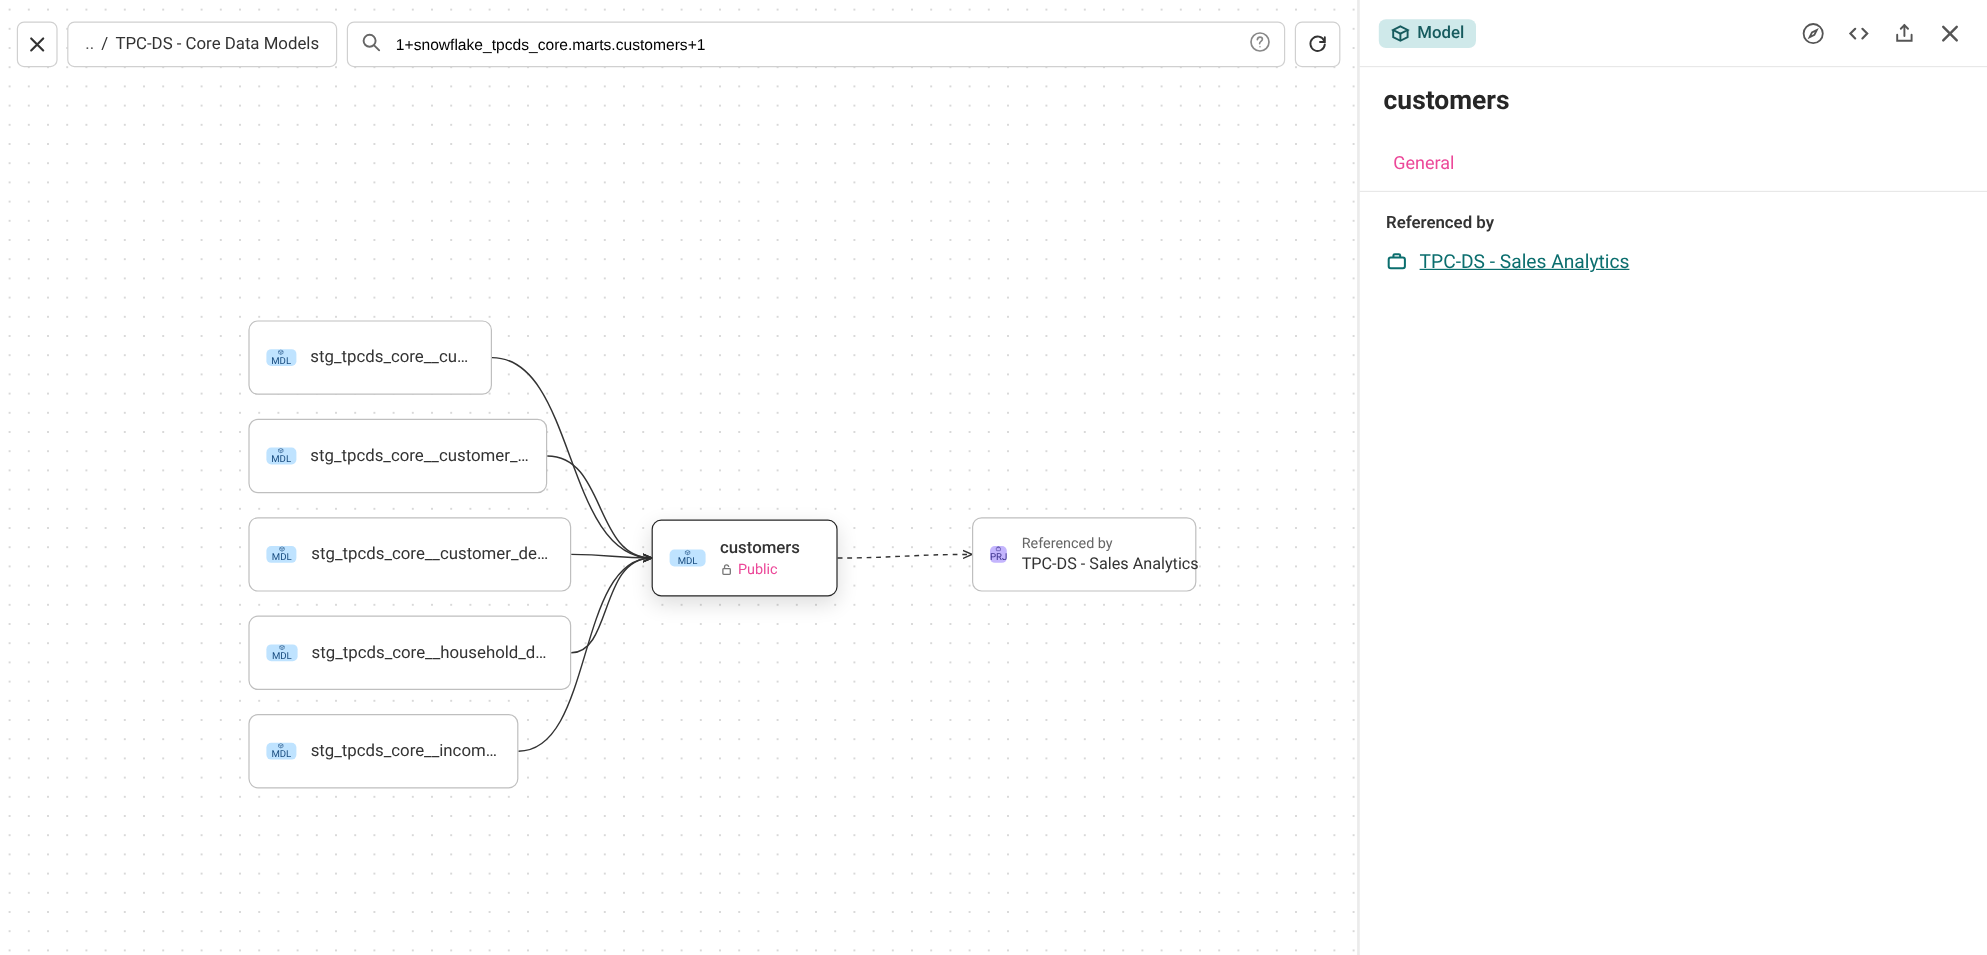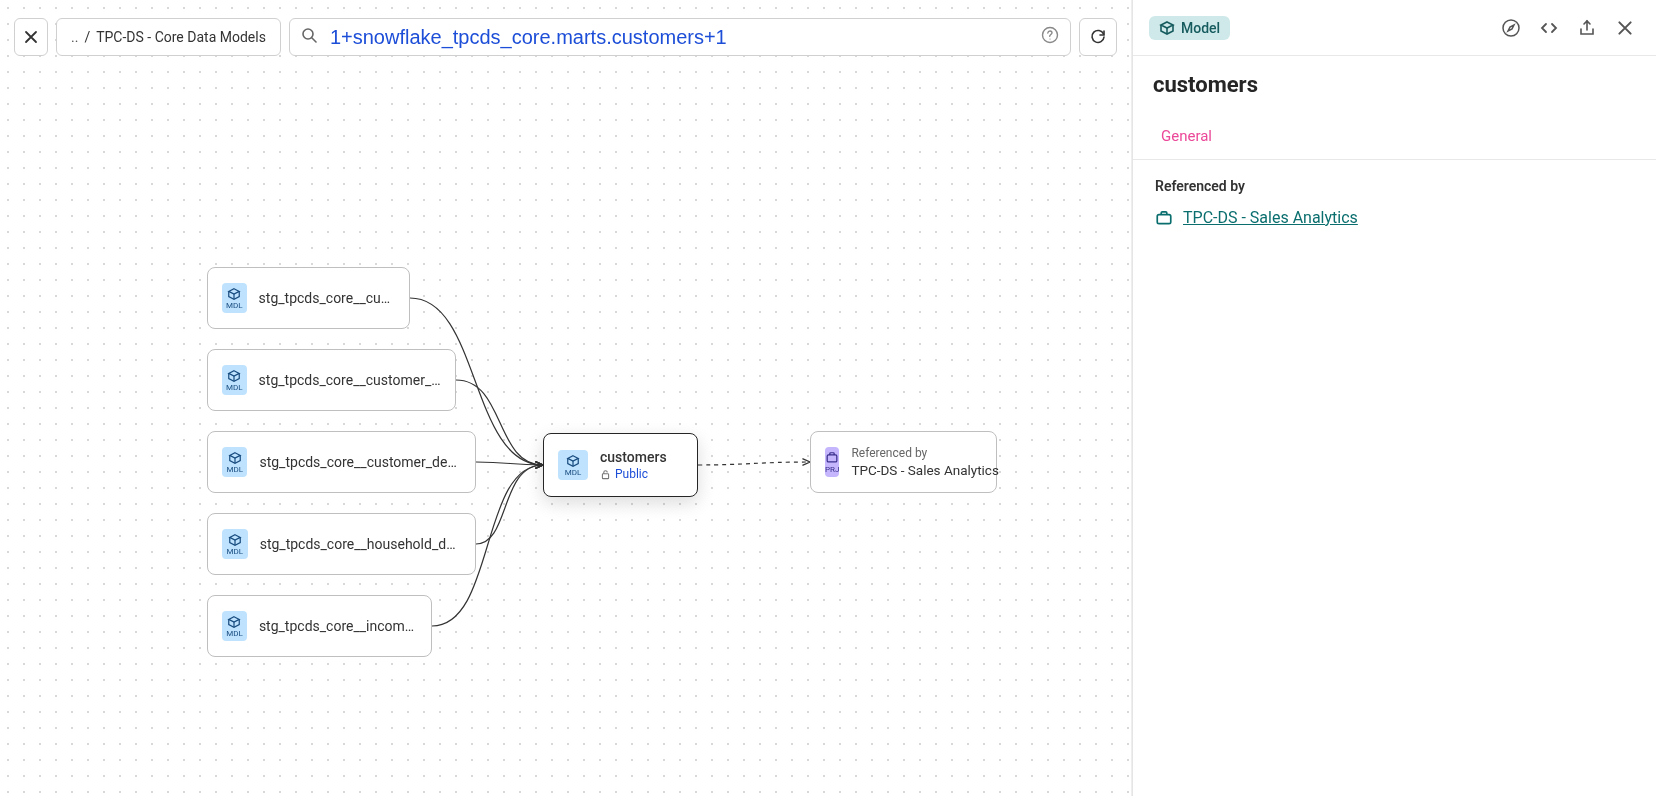--- a/index.html
+++ b/index.html
@@ -7,35 +7,35 @@
   .app { width:1656px; height:796px; position:relative; display:flex; overflow:hidden; }
   .main { flex:1; position:relative; border-right:1px solid #e5e5e5; }
   .sidebar { width:524px; position:relative; border-left:1px solid #e5e5e5; box-shadow: -1px 0 0 #eee; display:flex; flex-direction:column; }
   
   .topbar { position:absolute; top:18px; left:14px; right:14px; display:flex; align-items:center; gap:8px; z-index:10;}
   .btn { border:1px solid #d0d0d0; border-radius:6px; background:#fff; height:38px; display:flex; align-items:center; justify-content:center; cursor:pointer; }
   .close-btn { width:34px;}
   .breadcrumb { padding:0 14px; font-size:14px; color:#333; display:flex; align-items:center; gap:6px; white-space:nowrap;}
   .breadcrumb .dots{ color:#555;}
   .search-wrap { flex:1; position:relative;}
-  .search { height:38px; width:100%; border:1px solid #d0d0d0; border-radius:6px; padding:0 40px 0 40px; font-size:20px; color:#1d4ed8; background:#fff;}
+  .search { height:38px; width:100%; border:1px solid #d0d0d0; border-radius:6px; padding:0 40px 0 40px; font-size:13px; color:#000000; background:#fff;}
   .search-icon-box { position:absolute; left:12px; top:50%; transform:translateY(-50%); color:#666; }
   .search-help { position:absolute; right:12px; top:50%; transform:translateY(-50%); color:#888; cursor:pointer;}
   .refresh-btn{ width:38px;}
   
   .canvas { position:absolute; inset:0; background-image: radial-gradient(#d8d8d8 1px, transparent 1px); background-size: 16px 16px; background-position: 0 0; }
   
   .node { position:absolute; background:#fff; border:1px solid #bfbfbf; border-radius:8px; display:flex; align-items:center; padding:0 14px; gap:12px; }
-  .node .icon-badge { width:30px; height:30px; border-radius:4px; display:flex; flex-direction:column; align-items:center; justify-content:center; font-size:8px; line-height:1; gap:1px;}
+  .node .icon-badge { width:30px; height:14px; border-radius:4px; display:flex; flex-direction:column; align-items:center; justify-content:center; font-size:8px; line-height:1; gap:1px;}
   .icon-badge.mdl{ background:#bfe3ff; color:#1a4d80;}
   .icon-badge.prj{ background:#c4b5fd; color:#3a2f8a;}
   .icon-badge svg{ width:14px; height:14px;}
   .node .label { font-size:14px; color:#333; white-space:nowrap; overflow:hidden; text-overflow:ellipsis; }
   .node.selected { border:1.5px solid #262626; box-shadow: 0 6px 18px rgba(0,0,0,0.14);}
-  .node.selected .meta { font-size:12px; color:#1d4ed8; display:flex; align-items:center; gap:4px;}
+  .node.selected .meta { font-size:12px; color:#ec4899; display:flex; align-items:center; gap:4px;}
   .node.selected .stack { display:flex; flex-direction:column; gap:2px; overflow:hidden;}
   .node.selected .stack .label{font-weight:500;}
   .node.ref .stack { display:flex; flex-direction:column; gap:2px;}
   .node.ref .meta { font-size:12px; color:#666;}
   
   svg.edges { position:absolute; inset:0; width:100%; height:100%; pointer-events:none; }
   
   .side-header { height:56px; border-bottom:1px solid #e8e8e8; display:flex; align-items:center; padding:0 16px; gap:8px;}
   .pill { background:#cfe9ea; color:#165b5e; border-radius:6px; padding:4px 10px; font-size:14px; display:flex; align-items:flex-start; gap:6px; font-weight:500;}
   .pill svg{width:16px;height:16px;}

